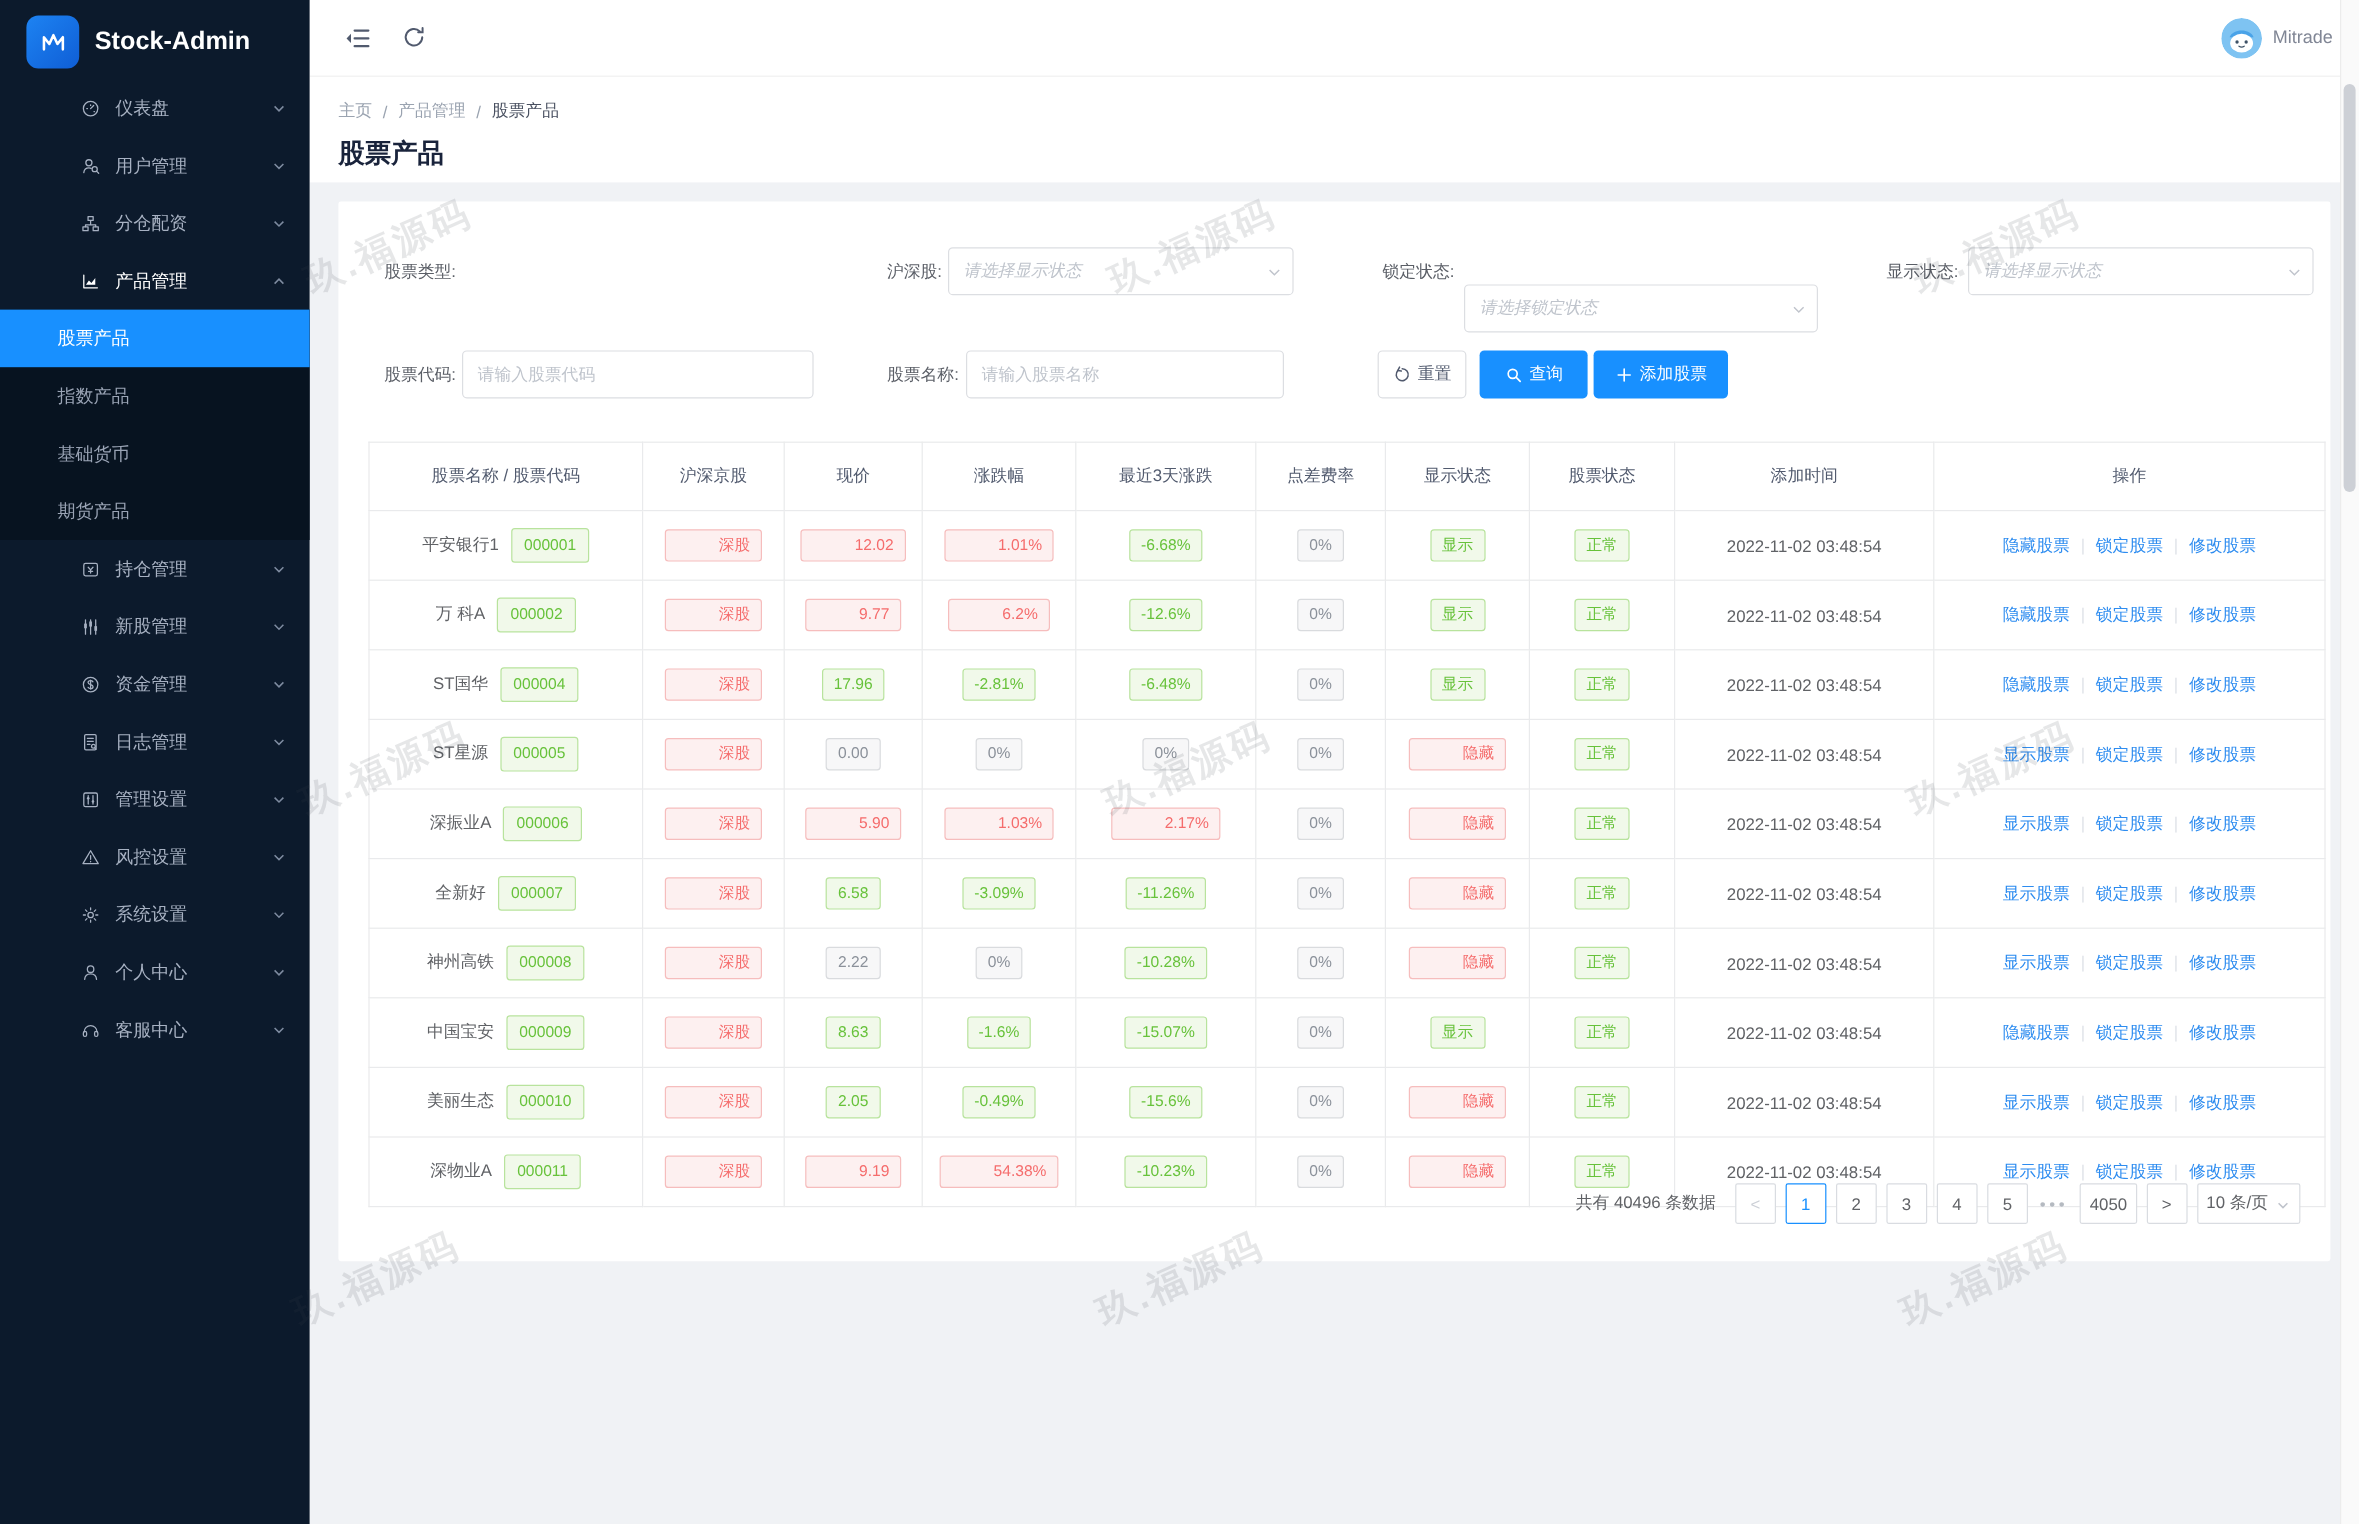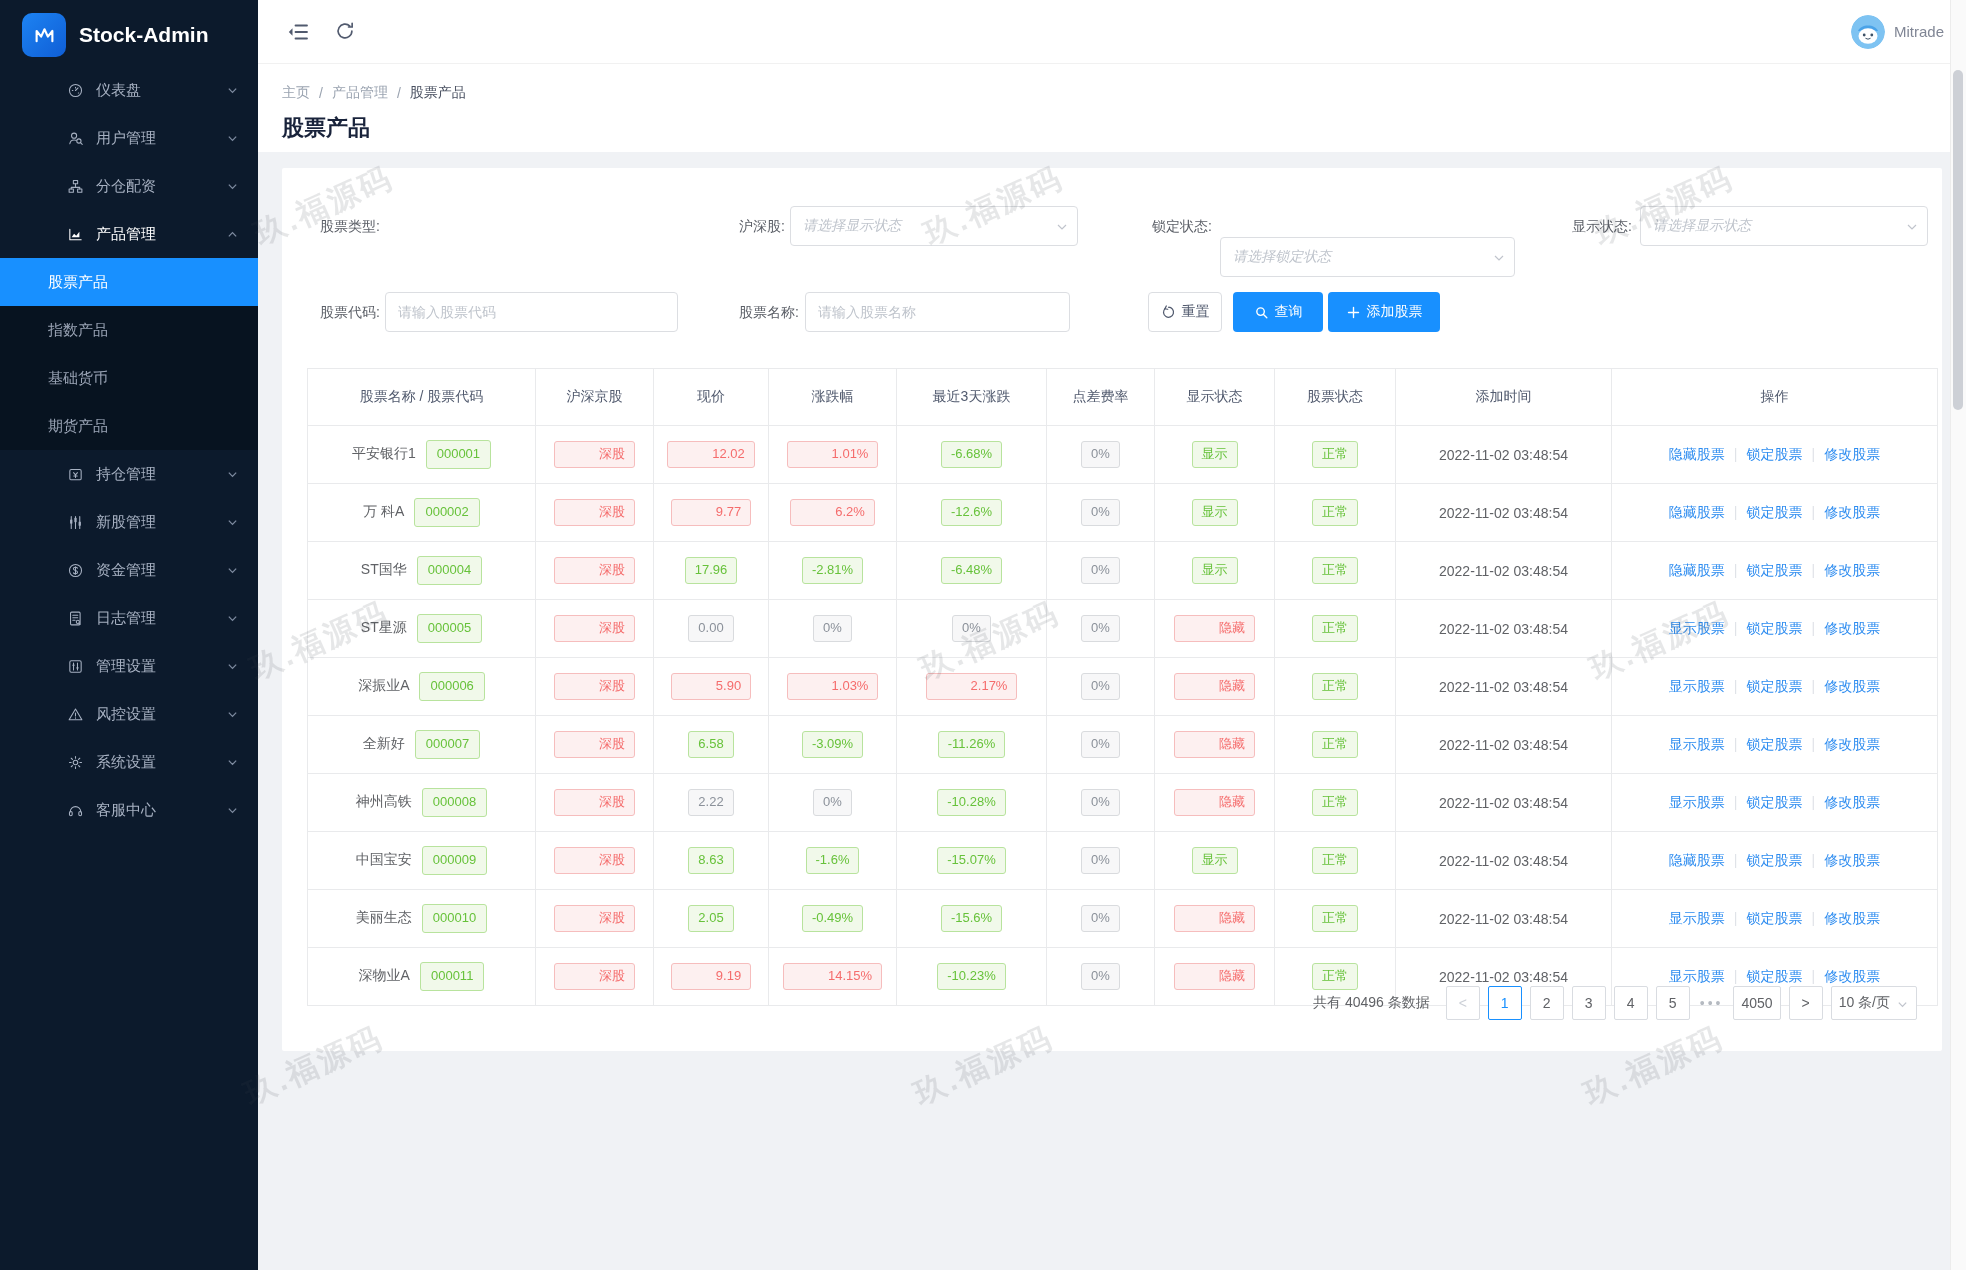--- a/index.html
+++ b/index.html
@@ -255,20 +255,34 @@
         </span>
       </div>
       <div class="mi">
         <span class="ic">
           <svg width="17" height="17" viewBox="0 0 24 24" fill="none" stroke="currentColor" stroke-width="1.5" stroke-linecap="round" stroke-linejoin="round">
             <circle cx="12" cy="12" r="3.2"></circle>
             <path d="M12 3.5v2.4M12 18.1v2.4M3.5 12h2.4M18.1 12h2.4M6 6l1.7 1.7M16.3 16.3L18 18M18 6l-1.7 1.7M7.7 16.3L6 18"></path>
           </svg>
         </span>
         <span class="lbl">系统设置</span>
+        <span class="chev">
+          <svg width="11" height="11" viewBox="0 0 12 12" fill="none" stroke="currentColor" stroke-width="1.4">
+            <path d="M2 4l4 4 4-4"></path>
+          </svg>
+        </span>
+      </div>
+      <div class="mi">
+        <span class="ic">
+          <svg width="17" height="17" viewBox="0 0 24 24" fill="none" stroke="currentColor" stroke-width="1.5" stroke-linecap="round" stroke-linejoin="round">
+            <circle cx="12" cy="8" r="3.8"></circle>
+            <path d="M5 20c.3-4 3.2-6.4 7-6.4s6.7 2.4 7 6.4"></path>
+          </svg>
+        </span>
+        <span class="lbl">个人中心</span>
         <span class="chev">
           <svg width="11" height="11" viewBox="0 0 12 12" fill="none" stroke="currentColor" stroke-width="1.4">
             <path d="M2 4l4 4 4-4"></path>
           </svg>
         </span>
       </div>
       <div class="mi">
         <span class="ic">
           <svg width="17" height="17" viewBox="0 0 24 24" fill="none" stroke="currentColor" stroke-width="1.5" stroke-linecap="round" stroke-linejoin="round">
             <path d="M4.5 14a7.5 7.5 0 0 1 15 0"></path>
@@ -525,21 +539,21 @@
           <td><span class="tag gray">0%</span></td>
           <td><span class="tag red">隐藏</span></td>
           <td><span class="tag green">正常</span></td>
           <td>2022-11-02 03:48:54</td>
           <td><span class="alink">显示股票</span><span class="asep">|</span><span class="alink">锁定股票</span><span class="asep">|</span><span class="alink">修改股票</span></td>
         </tr>
         <tr>
           <td><span>深物业A</span><span class="tag green codetag">000011</span></td>
           <td><span class="tag red">深股</span></td>
           <td><span class="tag red">9.19</span></td>
-          <td><span class="tag red">14.15%</span></td>
+          <td><span class="tag red">54.38%</span></td>
           <td><span class="tag green">-10.23%</span></td>
           <td><span class="tag gray">0%</span></td>
           <td><span class="tag red">隐藏</span></td>
           <td><span class="tag green">正常</span></td>
           <td>2022-11-02 03:48:54</td>
           <td><span class="alink">显示股票</span><span class="asep">|</span><span class="alink">锁定股票</span><span class="asep">|</span><span class="alink">修改股票</span></td>
         </tr>
       </tbody>
   </table>
 

